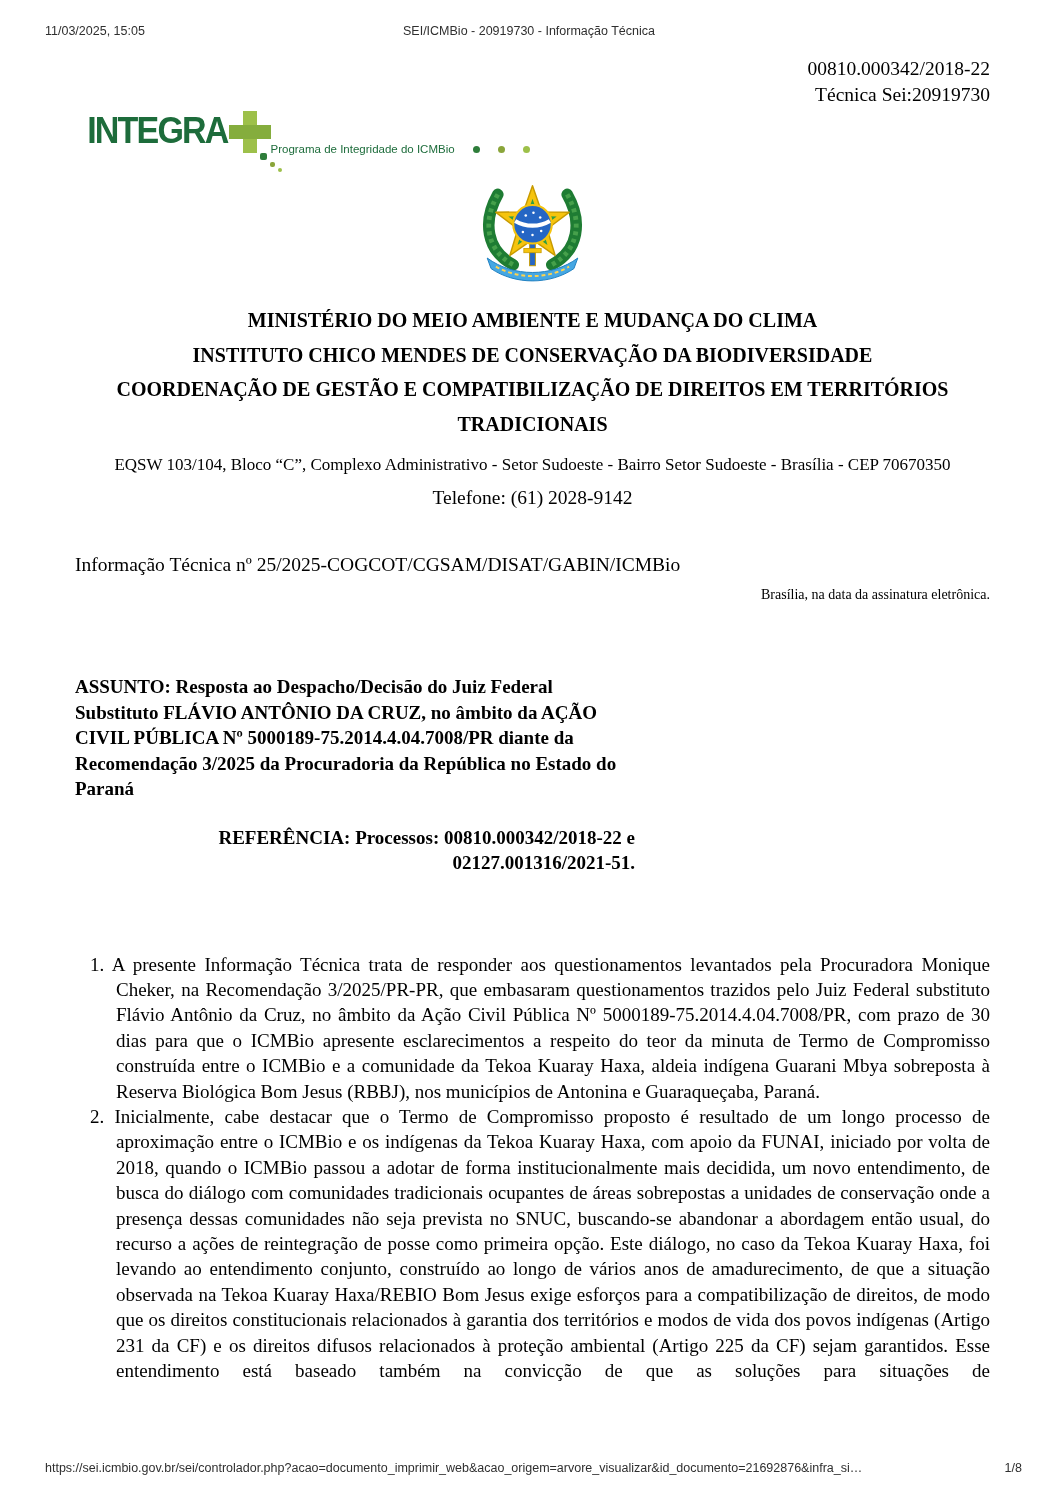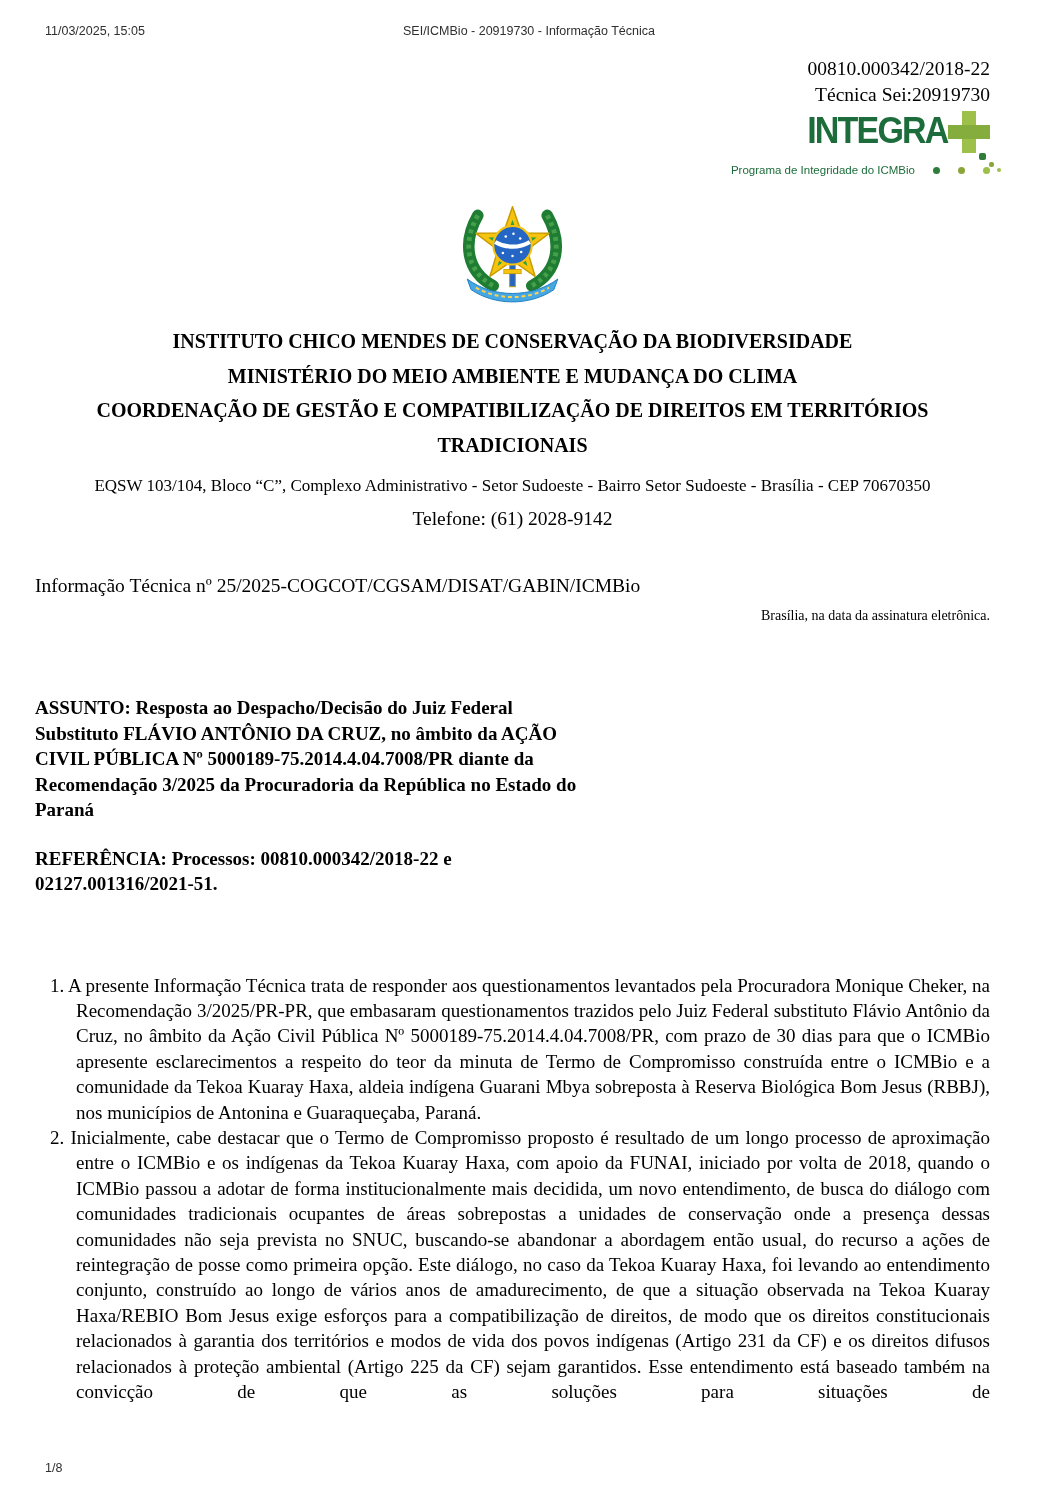--- a/index.html
+++ b/index.html
@@ -19,33 +19,33 @@
     display: flex; align-items: baseline;
   }
   .ph-date { flex: 0 0 auto; }
   .ph-title { position: absolute; left: 0; right: 0; text-align: center; }
   .print-footer {
     position: absolute; bottom: 22px; left: 45px; right: 36px;
     font-family: "Liberation Sans", sans-serif;
     font-size: 12.5px; color: #2f2f2f;
     display: flex; justify-content: space-between;
   }
-  .content { padding: 0 68px 0 35px; }
+  .content { padding: 0 68px 0 75px; }
 
   
   .proc-block {
     margin-top: 56px;
     text-align: right;
     font-size: 19.5px; line-height: 26px;
   }
 
   
   .logo-block {
     margin-top: 5px;
-    display: flex; flex-direction: column; align-items: flex-end;
+    display: flex; flex-direction: row; align-items: flex-end;
   }
   .logo-row { display: flex; align-items: flex-start; position: relative; }
   .logo-word {
     font-family: "Liberation Sans", sans-serif;
     font-weight: 700; font-size: 37px; line-height: 36px;
     letter-spacing: -2px; color: #1d6c3b;
     transform: scaleX(.92); transform-origin: right;
   }
   .plus { position: relative; width: 42px; height: 42px; margin-left: 1px; top: -2px; }
   .plus .v { position: absolute; left: 14px; top: 0; width: 14px; height: 42px; background: #9dc04a; }
@@ -69,21 +69,21 @@
   .coat { margin-top: 24px; text-align: center; }
 
   
   .org-lines { margin-top: 14px; text-align: center; font-weight: 700; font-size: 20px; line-height: 34.5px; }
   .address { margin-top: 8px; text-align: center; font-size: 17px; line-height: 31px; }
   .phone { margin-top: 7px; text-align: center; font-size: 19.5px; }
   .doc-line { margin-top: 45px; font-size: 19.5px; font-family: Liberation Serif, serif; }
   .place-line { margin-top: 11px; text-align: right; font-size: 14px; }
 
   .subject { margin-top: 71px; width: 560px; font-weight: 700; font-size: 19px; line-height: 25.5px; }
-  .reference { margin-top: 23px; width: 560px; font-weight: 700; font-size: 19px; line-height: 25.5px; }
+  .reference { margin-top: 23px; width: 560px; font-weight: 700; font-size: 19px; line-height: 25.5px; text-align: right; }
 
   .items { margin-top: 76px; margin-left: 15px; font-size: 19px; line-height: 25.4px; }
   .item { margin: 0; padding-left: 26px; text-indent: -26px; text-align: justify; }
   .item.force-last { text-align-last: justify; }
 </style>
 </head>
 <body>
 
 <div class="page">
 
@@ -140,38 +140,39 @@
           <circle cx="50" cy="55" r="1.3" fill="#fff"></circle>
         <circle cx="60" cy="58" r="1.3" fill="#fff"></circle>
           <circle cx="69" cy="54" r="1.3" fill="#fff"></circle>
 
         <path d="M13,82 C40,102 80,102 107,82 L103,93 C78,110 42,110 17,93 Z" fill="#45a7e3" stroke="#1c7ec0" stroke-width="1"></path>
         <path d="M22,91 C45,104 75,104 98,91" stroke="#ffd34d" stroke-width="2" fill="none" stroke-dasharray="4 3"></path>
       </svg>
     </div>
 
     <div class="org-lines">
+      <div>MINISTÉRIO DO MEIO AMBIENTE E MUDANÇA DO CLIMA</div>
       <div>INSTITUTO CHICO MENDES DE CONSERVAÇÃO DA BIODIVERSIDADE</div>
-      <div>MINISTÉRIO DO MEIO AMBIENTE E MUDANÇA DO CLIMA</div>
       <div>COORDENAÇÃO DE GESTÃO E COMPATIBILIZAÇÃO DE DIREITOS EM TERRITÓRIOS TRADICIONAIS</div>
     </div>
 
     <div class="address">EQSW 103/104, Bloco “C”, Complexo Administrativo - Setor Sudoeste - Bairro Setor Sudoeste -  Brasília - CEP 70670350</div>
     <div class="phone">Telefone: (61) 2028-9142</div>
 
     <div class="doc-line">Informação Técnica nº 25/2025-COGCOT/CGSAM/DISAT/GABIN/ICMBio</div>
     <div class="place-line">Brasília, na data da assinatura eletrônica.</div>
 
     <div class="subject">ASSUNTO: Resposta ao Despacho/Decisão do Juiz Federal Substituto FLÁVIO ANTÔNIO DA CRUZ, no âmbito da AÇÃO CIVIL PÚBLICA Nº 5000189-75.2014.4.04.7008/PR diante da Recomendação 3/2025 da Procuradoria da República no Estado do Paraná</div>
     <div class="reference">REFERÊNCIA: Processos: 00810.000342/2018-22 e 02127.001316/2021-51.</div>
 
     <div class="items">
       <p class="item"><span>1.</span> <span>A presente Informação Técnica trata de responder aos questionamentos levantados pela Procuradora Monique Cheker, na Recomendação 3/2025/PR-PR, que embasaram questionamentos trazidos pelo Juiz Federal substituto Flávio Antônio da Cruz, no âmbito da Ação Civil Pública Nº 5000189-75.2014.4.04.7008/PR, com prazo de 30 dias para que o ICMBio apresente esclarecimentos a respeito do teor da minuta de Termo de Compromisso construída entre o ICMBio e a comunidade da Tekoa Kuaray Haxa, aldeia indígena Guarani Mbya sobreposta à Reserva Biológica Bom Jesus (RBBJ), nos municípios de Antonina e Guaraqueçaba, Paraná.</span></p>
       <p class="item force-last"><span>2.</span> <span>Inicialmente, cabe destacar que o Termo de Compromisso proposto é resultado de um longo processo de aproximação entre o ICMBio e os indígenas da Tekoa Kuaray Haxa, com apoio da FUNAI, iniciado por volta de 2018, quando o ICMBio passou a adotar de forma institucionalmente mais decidida, um novo entendimento, de busca do diálogo com comunidades tradicionais ocupantes de áreas sobrepostas a unidades de conservação onde a presença dessas comunidades não seja prevista no SNUC, buscando-se abandonar a abordagem então usual, do recurso a ações de reintegração de posse como primeira opção. Este diálogo, no caso da Tekoa Kuaray Haxa, foi levando ao entendimento conjunto, construído ao longo de vários anos de amadurecimento, de que a situação observada na Tekoa Kuaray Haxa/REBIO Bom Jesus exige esforços para a compatibilização de direitos, de modo que os direitos constitucionais relacionados à garantia dos territórios e modos de vida dos povos indígenas (Artigo 231 da CF) e os direitos difusos relacionados à proteção ambiental (Artigo 225 da CF) sejam garantidos. Esse entendimento está baseado também na convicção de que as soluções para situações de</span></p>
     </div>
 
   </div>
 
   <div class="print-footer">
+    <span>https://sei.icmbio.gov.br/sei/controlador.php?acao=documento_imprimir_web&amp;acao_origem=arvore_visualizar&amp;id_documento=21692876&amp;infra_si…</span>
     <span>1/8</span>
   </div>
 
 </div>
 
 </body></html>

